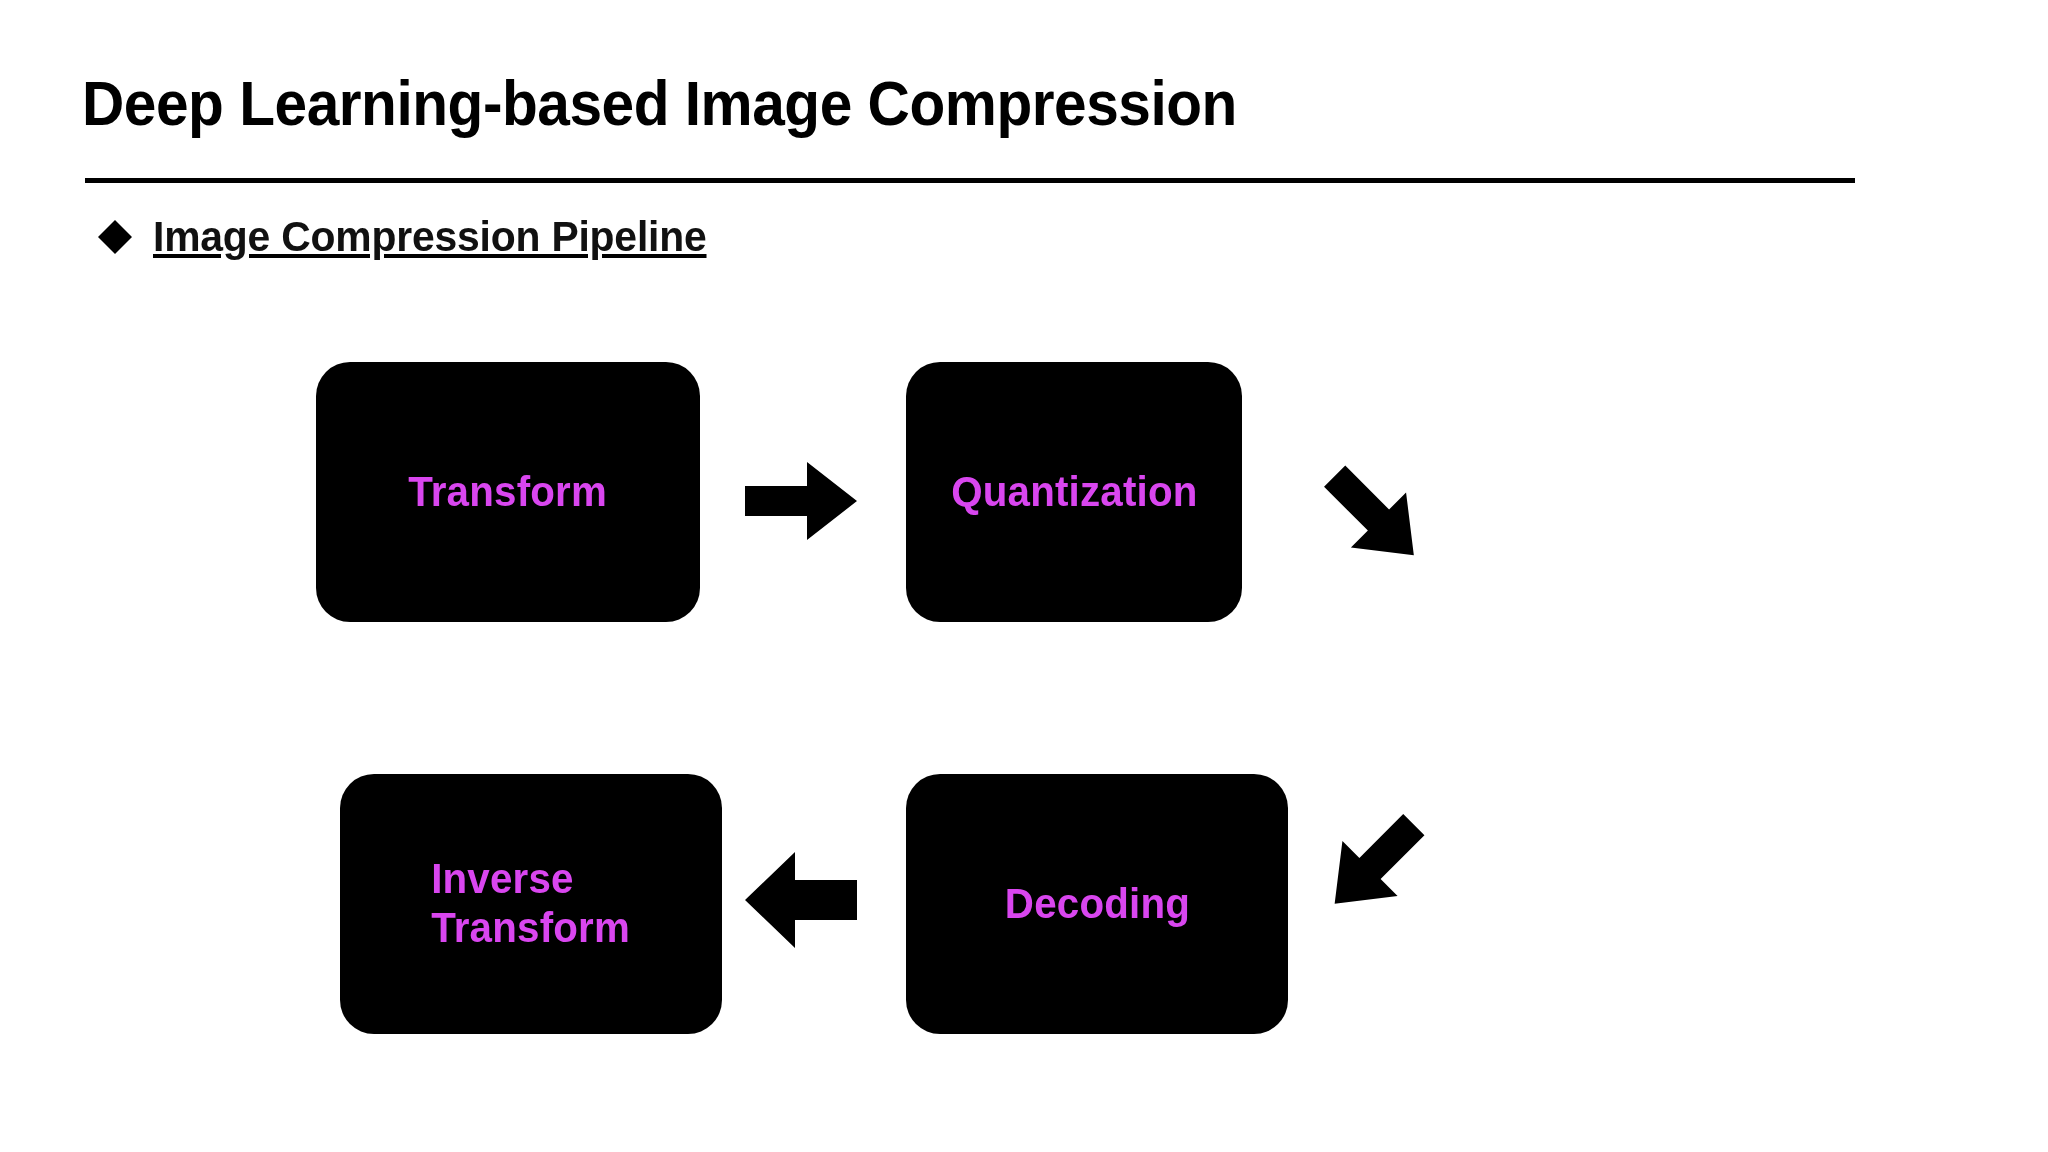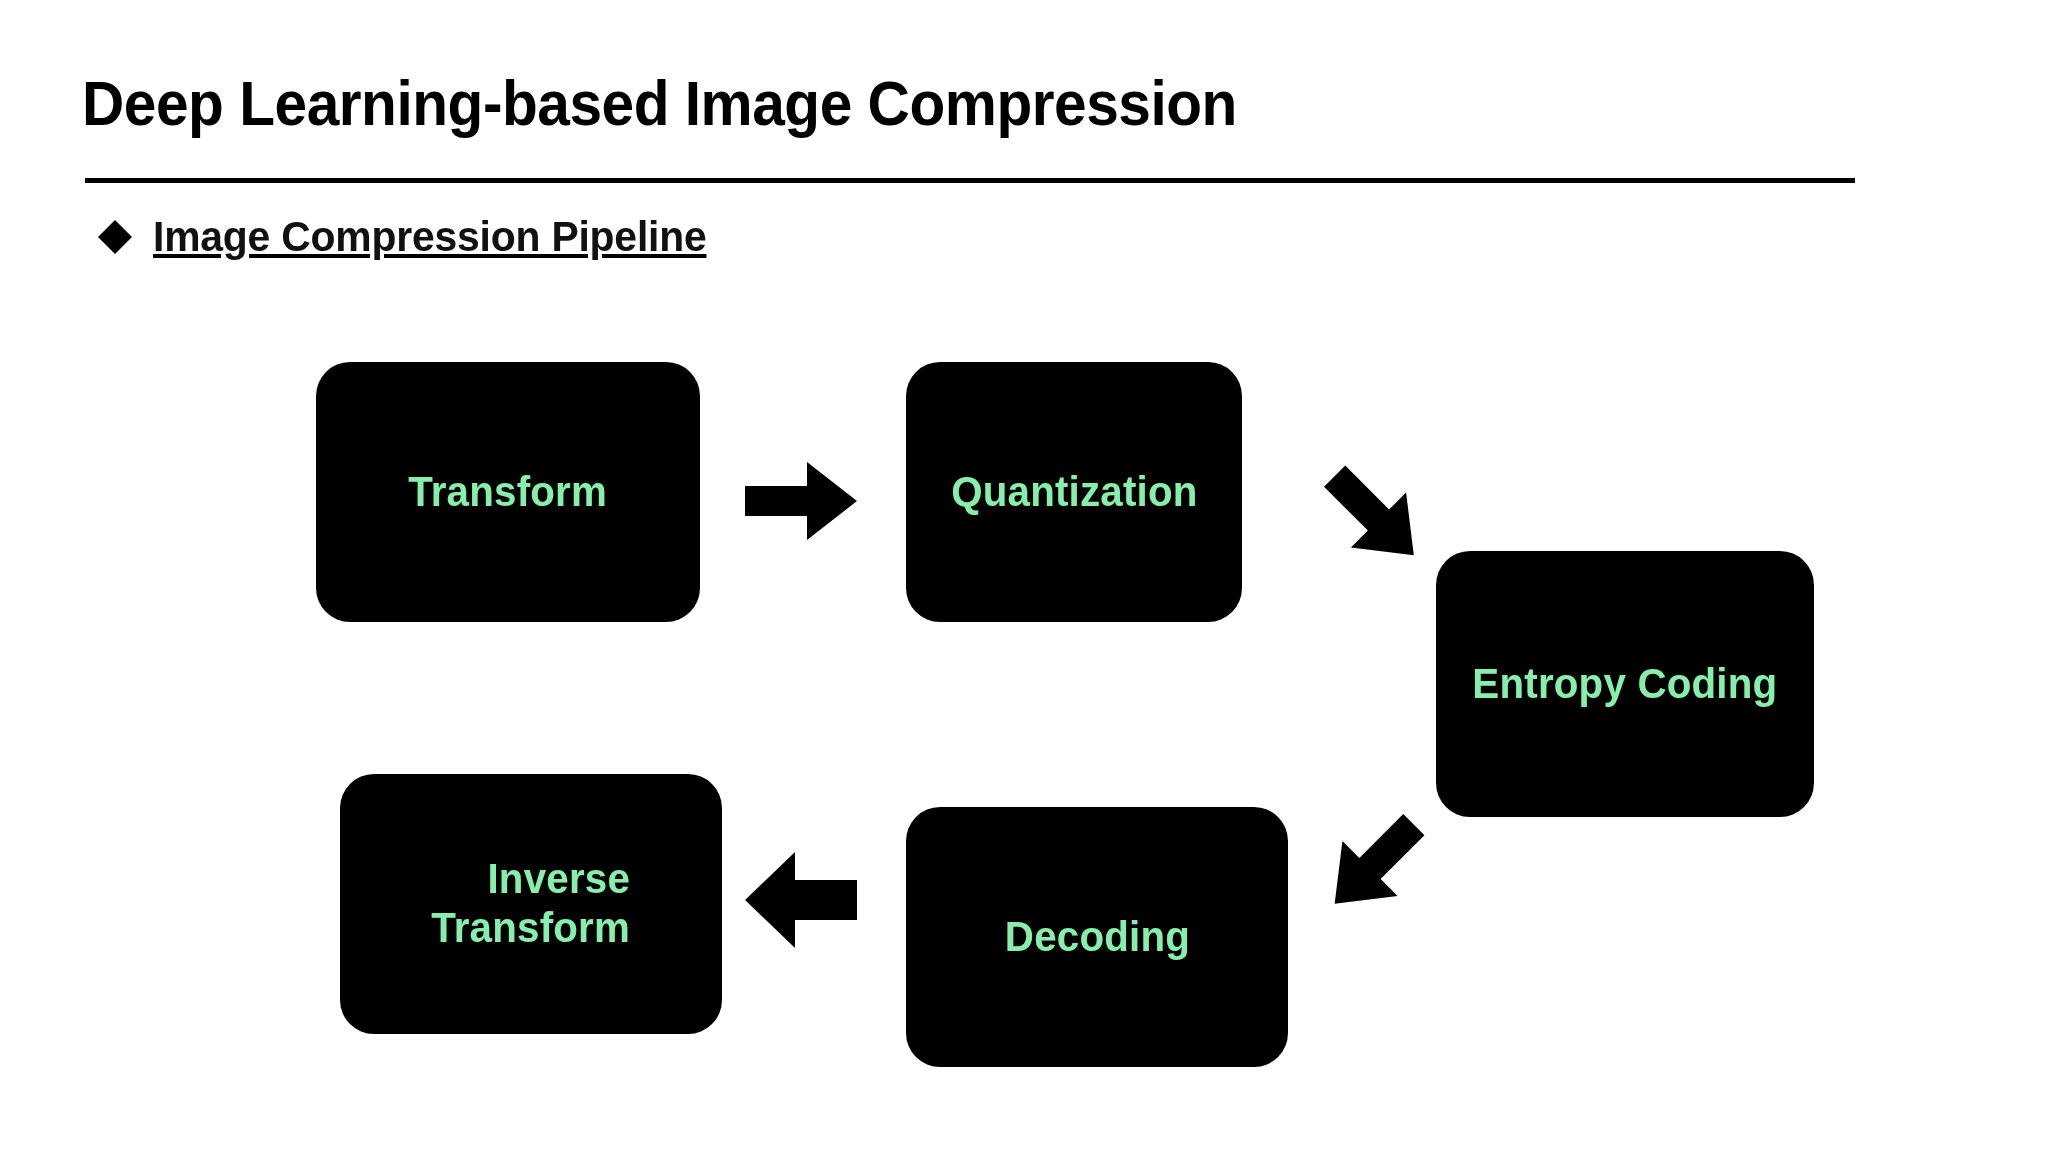--- a/index.html
+++ b/index.html
@@ -69,42 +69,42 @@
     letter-spacing: -0.2px;
     transform: scaleX(0.95);
     transform-origin: left center;
   }
 
   
   .node {
     position: absolute;
     background: #000000;
     border-radius: 34px;
-    color: #86efac;
+    color: #d946ef;
     display: flex;
     align-items: center;
     justify-content: center;
-    text-align: right;
+    text-align: left;
     font-weight: 600;
     font-size: 42px;
     line-height: 1.16;
     letter-spacing: 0.2px;
     box-sizing: border-box;
     padding: 6px 14px;
   }
   .node .node-label {
     display: block;
     white-space: pre-line;
     transform: scaleX(0.96);
   }
 
   #node-transform      { left: 316px;  top: 362px; width: 384px;  height: 260px; }
   #node-quantization   { left: 906px;  top: 362px; width: 336px;  height: 260px; }
   #node-entropy-coding { left: 1436px; top: 551px; width: 378px;  height: 266px; }
-  #node-decoding       { left: 906px;  top: 774px; width: 382px;  height: 260px; margin-top: 33px; }
+  #node-decoding       { left: 906px;  top: 774px; width: 382px;  height: 260px; }
   #node-inverse-transform { left: 340px; top: 774px; width: 382px; height: 260px; }
 
   
   .arrow {
     position: absolute;
   }
   .arrow svg { display: block; }
 
   #arrow-transform-to-quantization { left: 745px;  top: 462px; }
   #arrow-quantization-to-entropy   { left: 1312px; top: 462px; }
@@ -125,23 +125,20 @@
   </div>
 
   <div class="node" id="node-transform">
     <span class="node-label">Transform</span>
   </div>
 
   <div class="node" id="node-quantization">
     <span class="node-label">Quantization</span>
   </div>
 
-  <div class="node" id="node-entropy-coding">
-    <span class="node-label">Entropy Coding</span>
-  </div>
 
   <div class="node" id="node-decoding">
     <span class="node-label">Decoding</span>
   </div>
 
   <div class="node" id="node-inverse-transform">
     <span class="node-label">Inverse
 Transform</span>
   </div>
 

